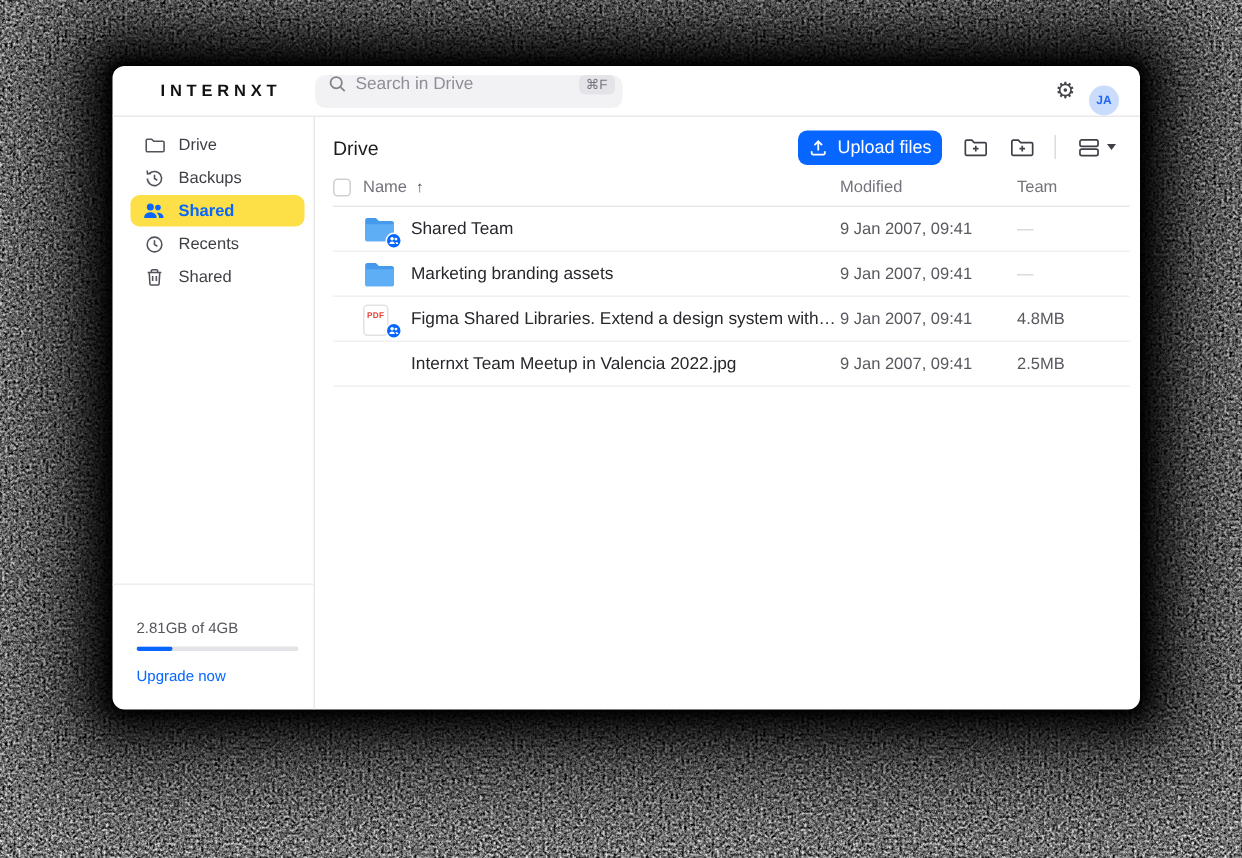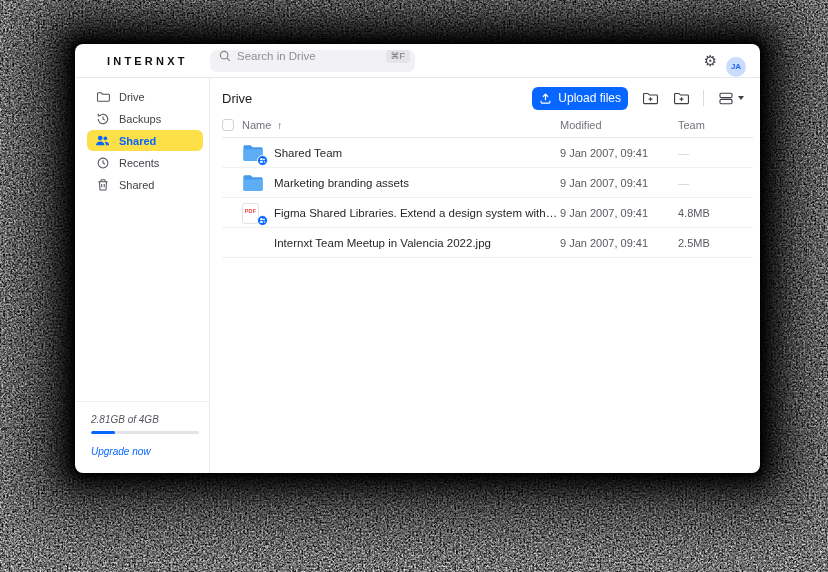--- a/index.html
+++ b/index.html
@@ -35,21 +35,21 @@
   
   .bodyrow { flex:1; display:flex; min-height:0; }
   .sidebar { width:135px; flex:0 0 135px; border-right:1px solid #e9e9ec;
     display:flex; flex-direction:column; }
   .nav { padding-top:7px; }
   .nav-item { height:21px; margin:1px 6px 1px 12px; padding-left:8px; border-radius:6px;
     display:flex; align-items:center; gap:9px; font-size:11px; color:#3f3f46; cursor:pointer; }
   .nav-item .ic { width:15px; height:15px; display:flex; align-items:center; justify-content:center; }
   .nav-item.active { background:#fde047; color:#0666ff; font-weight:600; }
   .spacer { flex:1; }
-  .storage { padding:12px 10px 16px 16px; border-top:1px solid #ededf0;font-style:italic; }
+  .storage { padding:24px 10px 16px 16px; border-top:1px solid #ededf0; }
   .storage .use { font-size:10px; color:#55555c; }
   .track { height:3px; background:#e4e4e8; border-radius:2px; margin:6px 0 12px; overflow:hidden; }
   .fill { height:100%; background:#0666ff; border-radius:2px; }
   .upgrade { font-size:10px; color:#0666ff; cursor:pointer; }
 
   
   .main { flex:1; display:flex; flex-direction:column; min-width:0; }
   .toolbar { height:34px; flex:0 0 34px; display:flex; align-items:center;
     padding:6px 16px 0 12px; }
   .crumb { font-size:13px; font-weight:500; color:#1b1b1f; }

